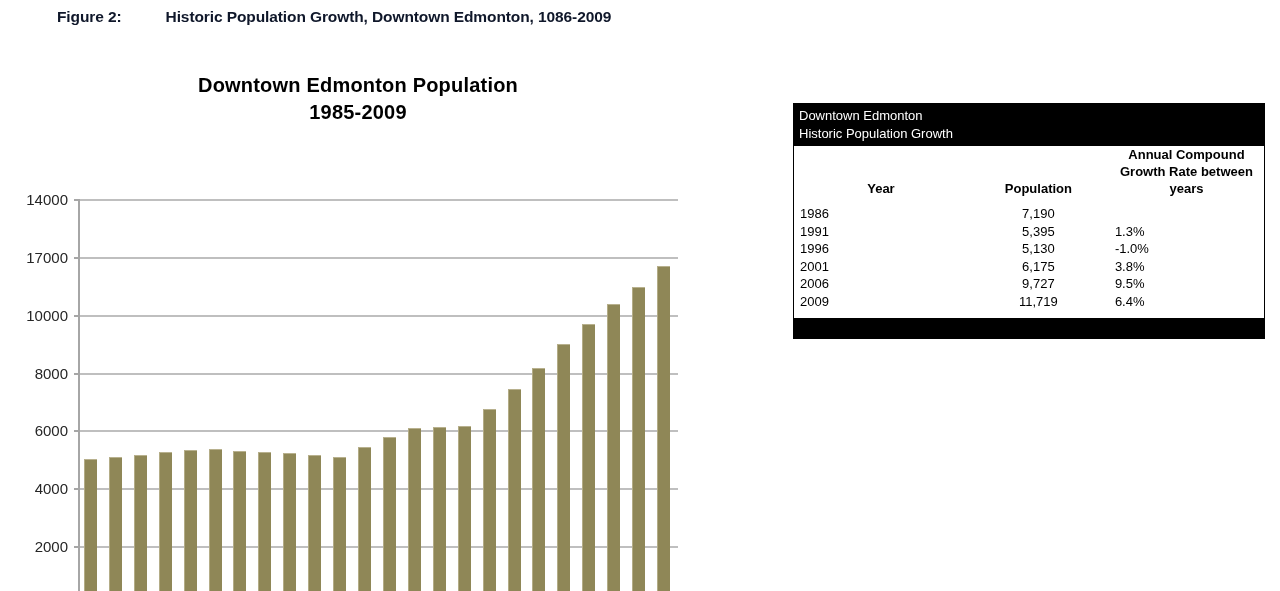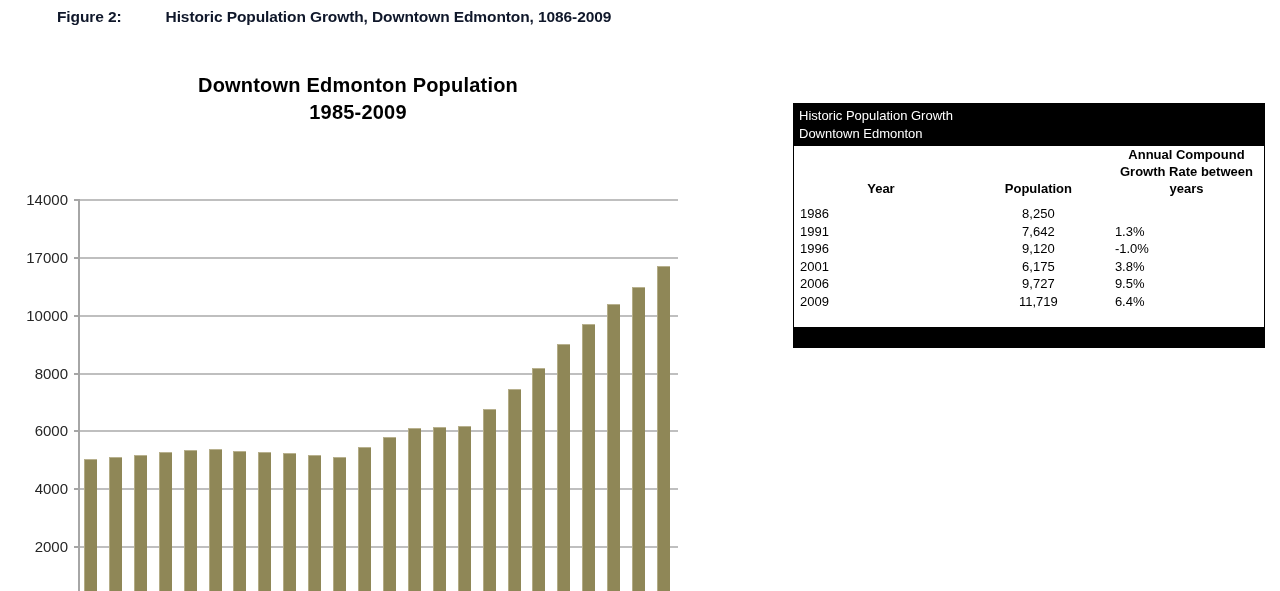--- a/index.html
+++ b/index.html
@@ -143,21 +143,21 @@
   table.tbl th.col-rate { text-align: center; width: 33%; }
   table.tbl td {
     padding: 0 6px;
     line-height: 17.5px;
     font-weight: normal;
   }
   table.tbl td.cell-year { text-align: left; }
   table.tbl td.cell-pop  { text-align: center; }
   table.tbl td.cell-rate { text-align: left; }
   table.tbl tr.row-first td { padding-top: 7px; }
-  table.tbl tr.row-last  td { padding-bottom: 17px; }
+  table.tbl tr.row-last  td { padding-bottom: 8px; }
   #table-footer {
     background: #000000;
     height: 20px;
   }
 </style>
 </head>
 <body>
 
 <div id="figure-caption">
   <span class="fig-label">Figure 2:</span><span class="fig-text">Historic Population Growth, Downtown Edmonton, 1086-2009</span>
@@ -222,50 +222,50 @@
       <div class="bar" title="2007: 10420" style="left: 529.208px; height: 301.436px;"></div>
       <div class="bar" title="2008: 11000" style="left: 554.125px; height: 318.214px;"></div>
       <div class="bar" title="2009: 11719" style="left: 579.042px; height: 339.014px;"></div>
     </div>
 
 </div>
 
 <div id="data-table">
 
   <div id="table-banner">
+    <span class="banner-line">Downtown Edmonton</span>
     <span class="banner-line">Historic Population Growth</span>
-    <span class="banner-line">Downtown Edmonton</span>
   </div>
 
   <table class="tbl">
     <thead>
       <tr>
         <th class="col-year">Year</th>
         <th class="col-pop">Population</th>
         <th class="col-rate">
           <span>Annual Compound</span><br>
           <span>Growth Rate between</span><br>
           <span>years</span>
         </th>
       </tr>
     </thead>
     <tbody id="table-body">
         <tr class="row-first">
           <td class="cell-year">1986</td>
-          <td class="cell-pop">8,250</td>
+          <td class="cell-pop">7,190</td>
           <td class="cell-rate"></td>
         </tr>
         <tr>
           <td class="cell-year">1991</td>
-          <td class="cell-pop">7,642</td>
+          <td class="cell-pop">5,395</td>
           <td class="cell-rate">1.3%</td>
         </tr>
         <tr>
           <td class="cell-year">1996</td>
-          <td class="cell-pop">9,120</td>
+          <td class="cell-pop">5,130</td>
           <td class="cell-rate">-1.0%</td>
         </tr>
         <tr>
           <td class="cell-year">2001</td>
           <td class="cell-pop">6,175</td>
           <td class="cell-rate">3.8%</td>
         </tr>
         <tr>
           <td class="cell-year">2006</td>
           <td class="cell-pop">9,727</td>

